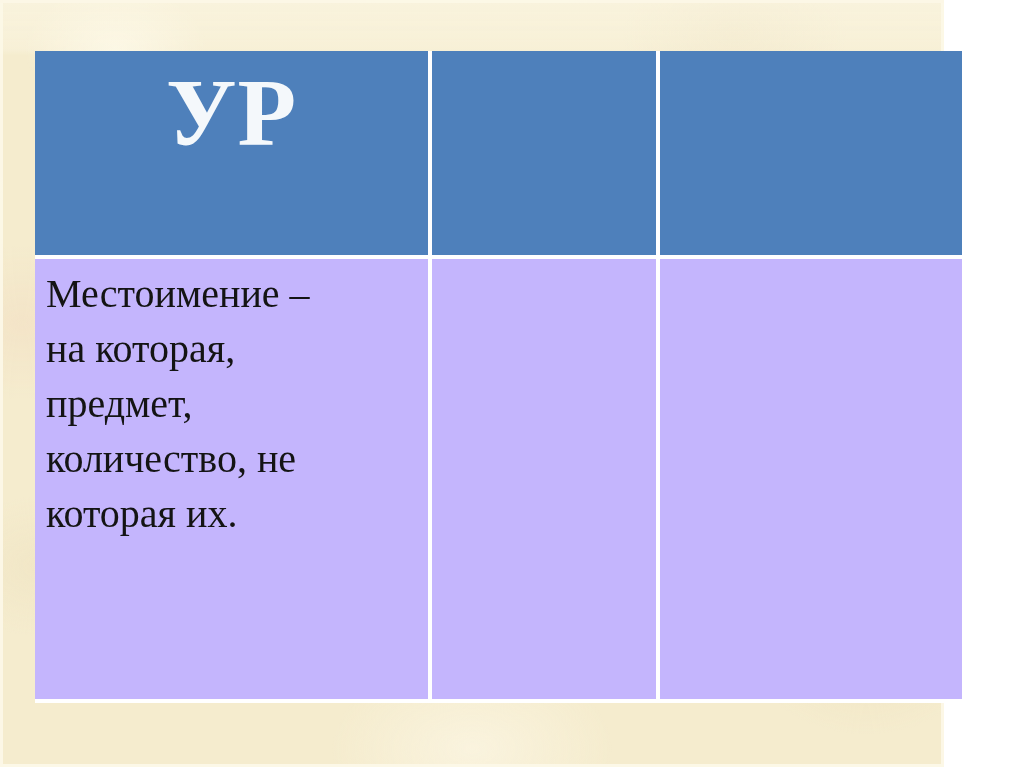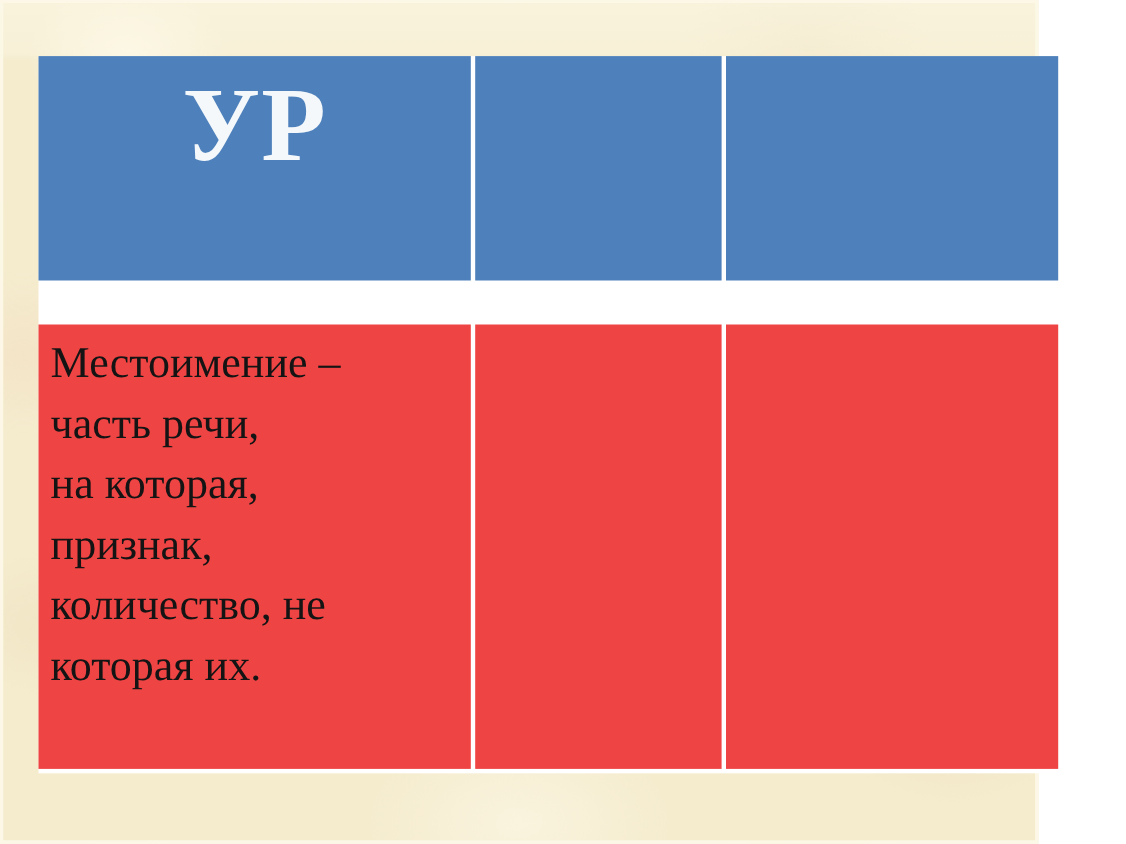--- a/index.html
+++ b/index.html
@@ -41,21 +41,21 @@
     grid-template-rows: 204px 440px;
     column-gap: 4px;
     row-gap: 4px;
     padding: 0 4px 4px 0;    
     background: #FFFFFF;
   }
 
   .cell { box-sizing: border-box; }
 
   .cell.header { background: #4E80BB; }
-  .cell.body   { background: #ef4444; margin-top: 36px; }
+  .cell.body   { background: #c4b5fd; }
 
   .cell.header.topic {
     display: flex;
     justify-content: center;
     align-items: flex-start;
     padding-top: 10px;
     color: #F4F8FB;
     font-size: 96px;
     font-weight: bold;
     line-height: 1.08;
@@ -79,23 +79,22 @@
 
     <div class="cell header topic">
       <span>УР</span>
     </div>
 
     <div class="cell header"></div>
     <div class="cell header"></div>
 
     <div class="cell body definition">
       <div class="def-line">Местоимение –</div>
-      <div class="def-line">часть речи,</div>
       <div class="def-line">на которая,</div>
-      <div class="def-line">признак,</div>
+      <div class="def-line">предмет,</div>
       <div class="def-line">количество, не</div>
       <div class="def-line">которая их.</div>
     </div>
 
     <div class="cell body"></div>
     <div class="cell body"></div>
 
   </div>
 </div>
 

